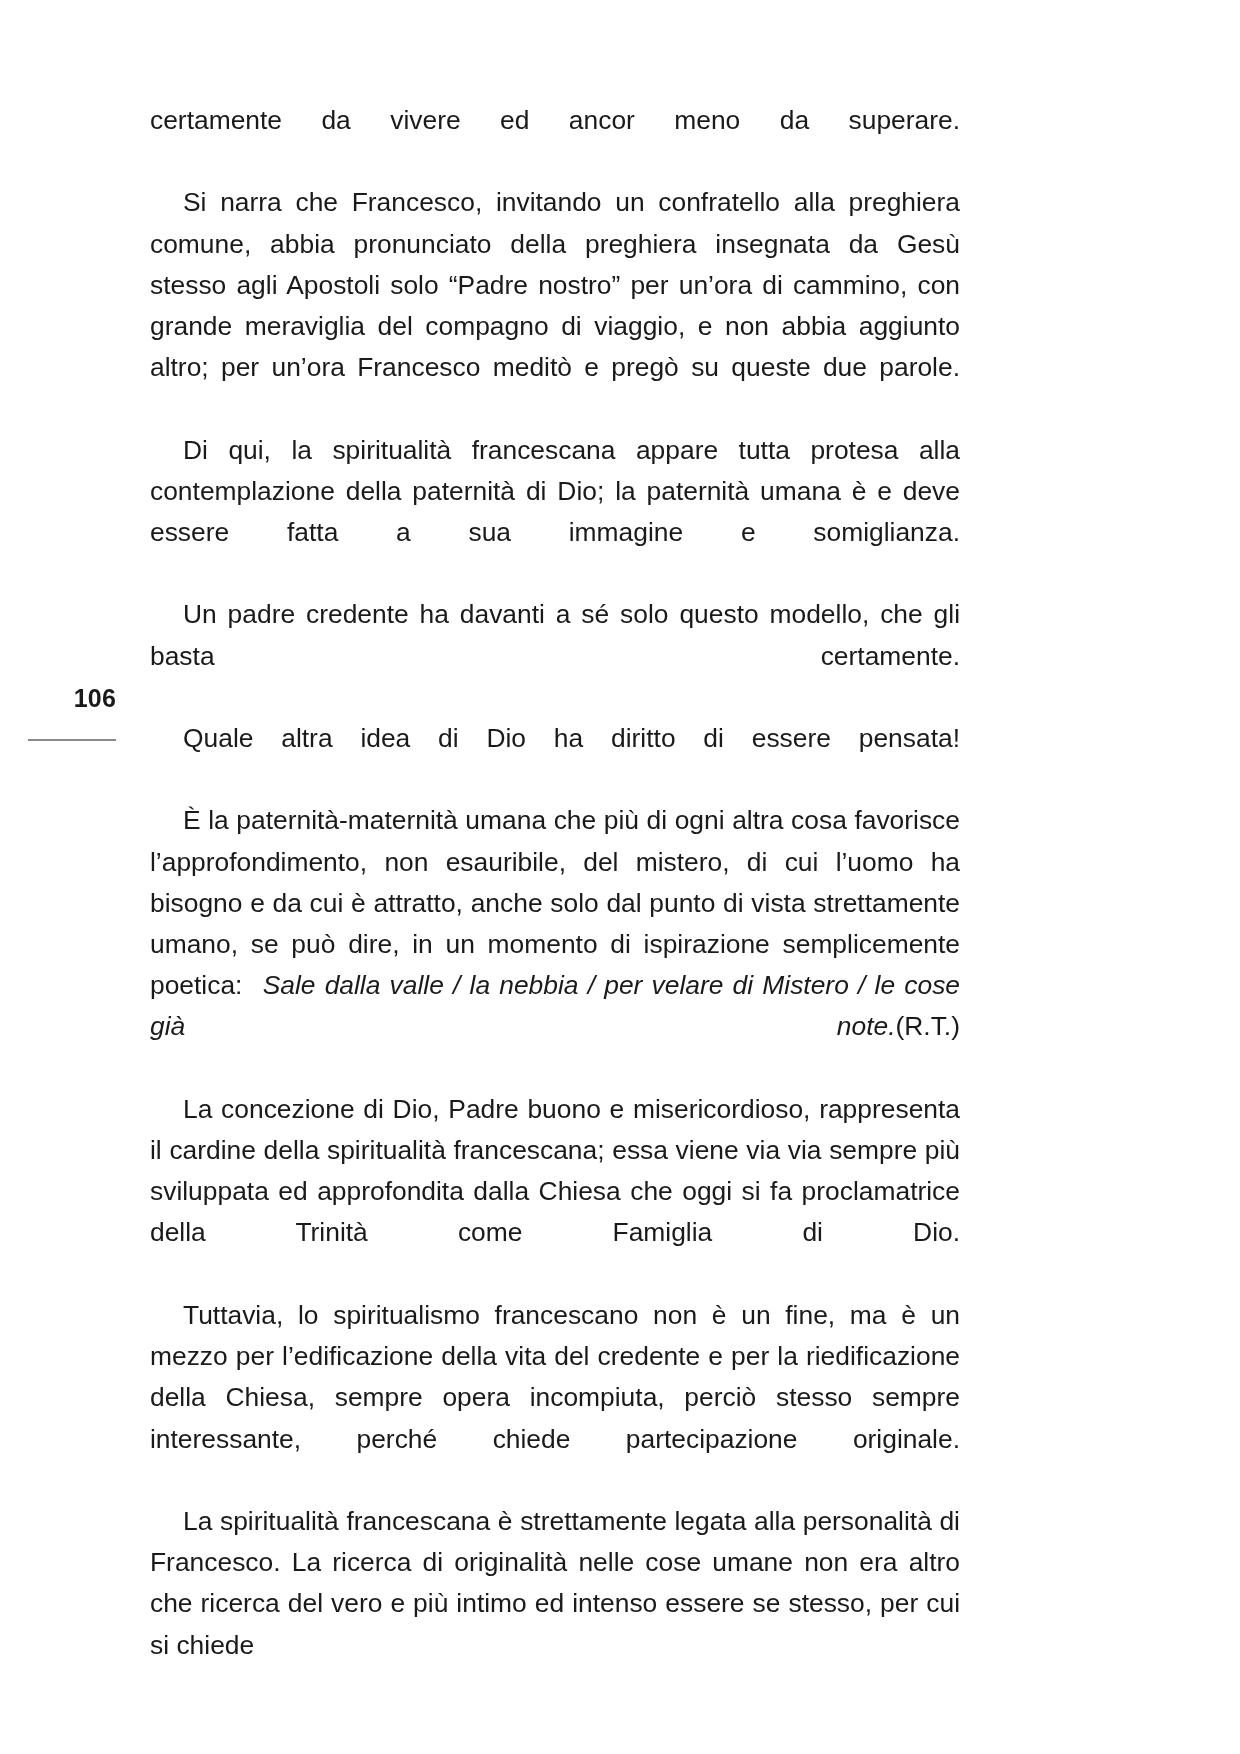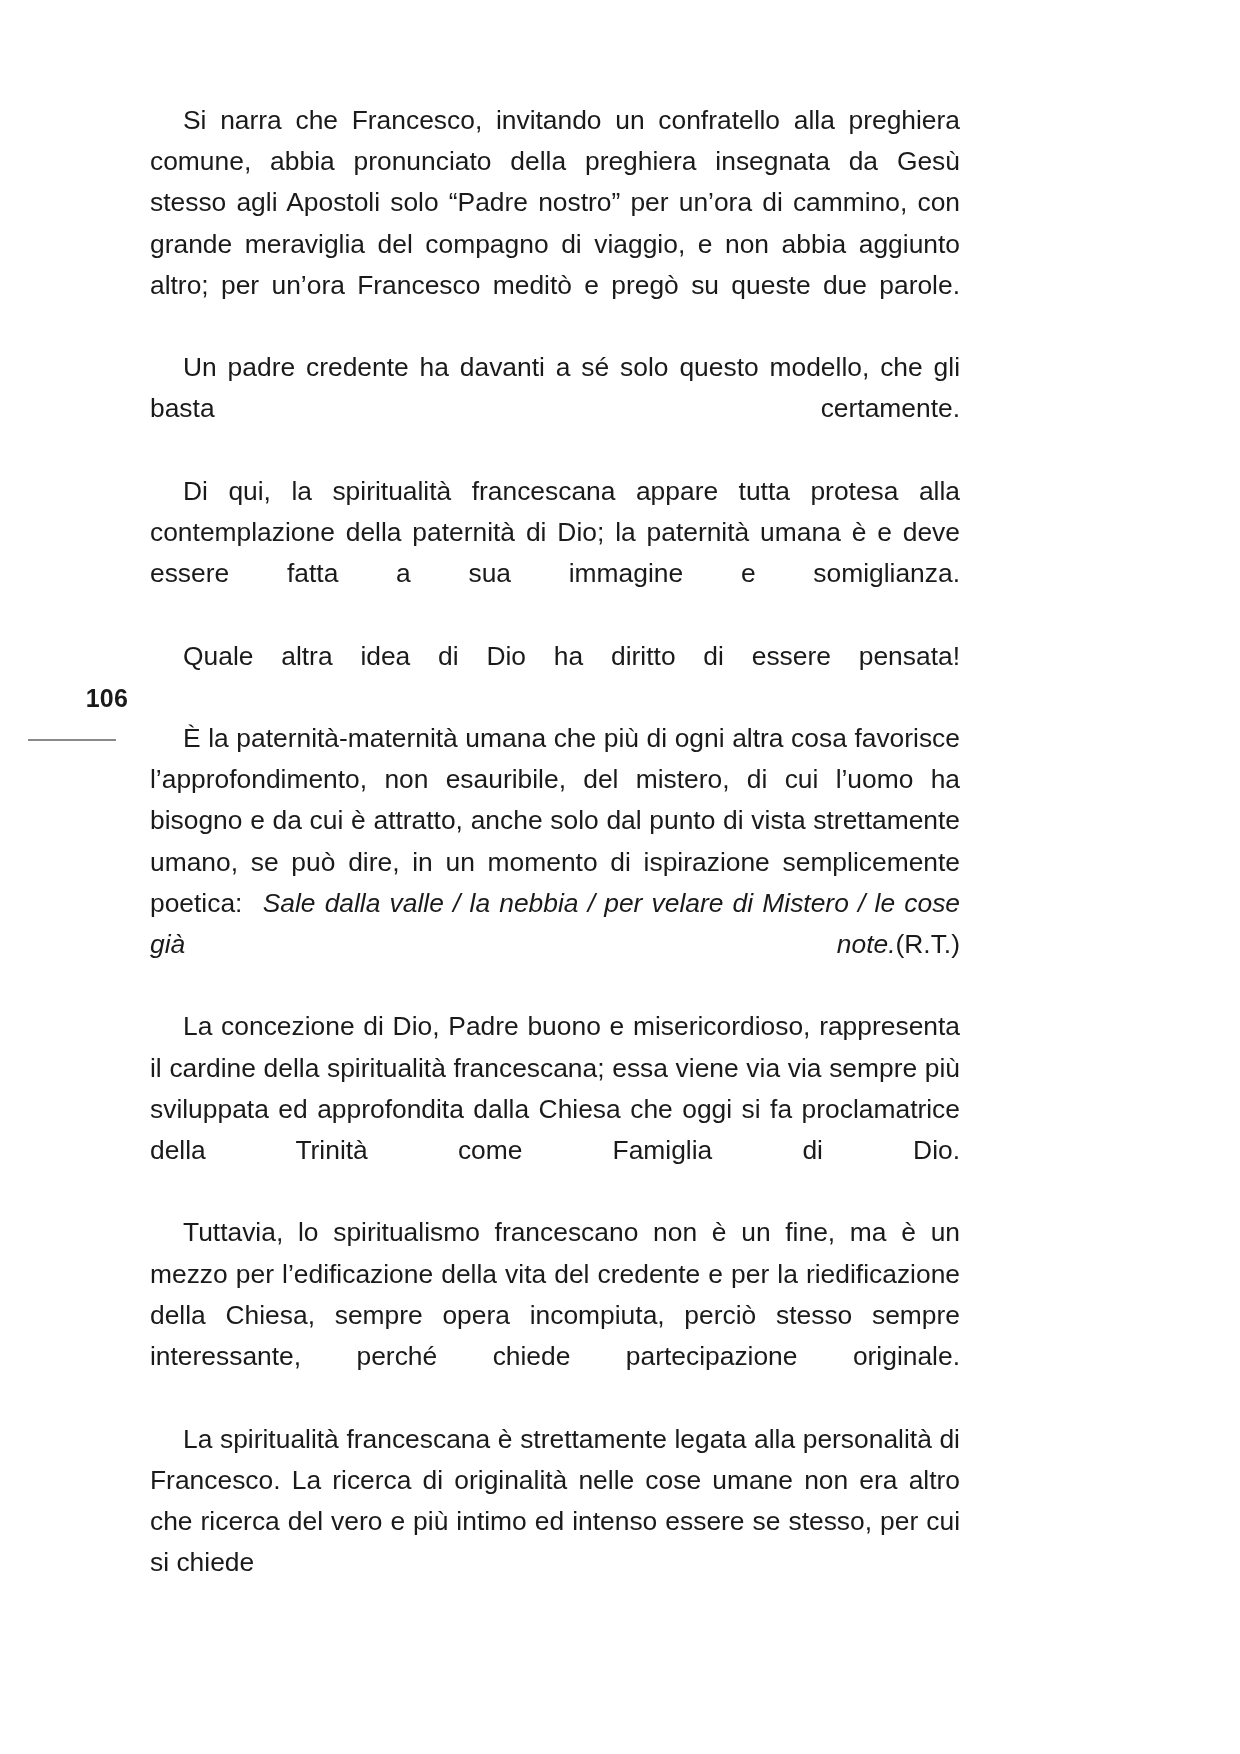--- a/index.html
+++ b/index.html
@@ -18,21 +18,21 @@
 
   #page {
     position: absolute;
     inset: 0;
     background: #ffffff;
   }
 
   
   #folio-block {
     position: absolute;
-    left: 40px;
+    left: 28px;
     top: 686px;
     width: 88px;
     text-align: right;
   }
   #folio-number {
     font-size: 25px;
     font-weight: bold;
     line-height: 1;
     color: #1a1a1a;
     letter-spacing: 0.2px;
@@ -86,23 +86,24 @@
 <body>
 
 <div id="page">
 
   <div id="folio-block">
     <div id="folio-number">106</div>
   </div>
   <div id="folio-rule"></div>
 
   <div id="text-column">
+      <p class="para"><span>certamente da vivere ed ancor meno da superare.</span></p>
       <p class="para indent"><span>Si narra che Francesco, invitando un confratello alla preghiera comune, abbia pronunciato della preghiera insegnata da Gesù stesso agli Apostoli solo “Padre nostro” per un’ora di cammino, con grande meraviglia del compagno di viaggio, e non abbia aggiunto altro; per un’ora Francesco meditò e pregò su queste due parole.</span></p>
+      <p class="para indent"><span>Di qui, la spiritualità francescana appare tutta protesa alla contemplazione della paternità di Dio; la paternità umana è e deve essere fatta a sua immagine e somiglianza.</span></p>
       <p class="para indent"><span>Un padre credente ha davanti a sé solo questo modello, che gli basta certamente.</span></p>
-      <p class="para indent"><span>Di qui, la spiritualità francescana appare tutta protesa alla contemplazione della paternità di Dio; la paternità umana è e deve essere fatta a sua immagine e somiglianza.</span></p>
       <p class="para indent"><span>Quale altra idea di Dio ha diritto di essere pensata!</span></p>
       <p class="para indent"><span>È la paternità-maternità umana che più di ogni altra cosa favorisce l’approfondimento, non esauribile, del mistero, di cui l’uomo ha bisogno e da cui è attratto, anche solo dal punto di vista strettamente umano, se può dire, in un momento di ispirazione semplicemente poetica: </span><em class="it">Sale dalla valle / la nebbia / per velare di Mistero / le cose già note.</em><span>(R.T.)</span></p>
       <p class="para indent"><span>La concezione di Dio, Padre buono e misericordioso, rappresenta il cardine della spiritualità francescana; essa viene via via sempre più sviluppata ed approfondita dalla Chiesa che oggi si fa proclamatrice della Trinità come Famiglia di Dio.</span></p>
       <p class="para indent"><span>Tuttavia, lo spiritualismo francescano non è un fine, ma è un mezzo per l’edificazione della vita del credente e per la riedificazione della Chiesa, sempre opera incompiuta, perciò stesso sempre interessante, perché chiede partecipazione originale.</span></p>
       <p class="para indent nostretch"><span>La spiritualità francescana è strettamente legata alla personalità di Francesco. La ricerca di originalità nelle cose umane non era altro che ricerca del vero e più intimo ed intenso essere se stesso, per cui si chiede </span></p>
     </div>
 
 </div>
 
 </body></html>

